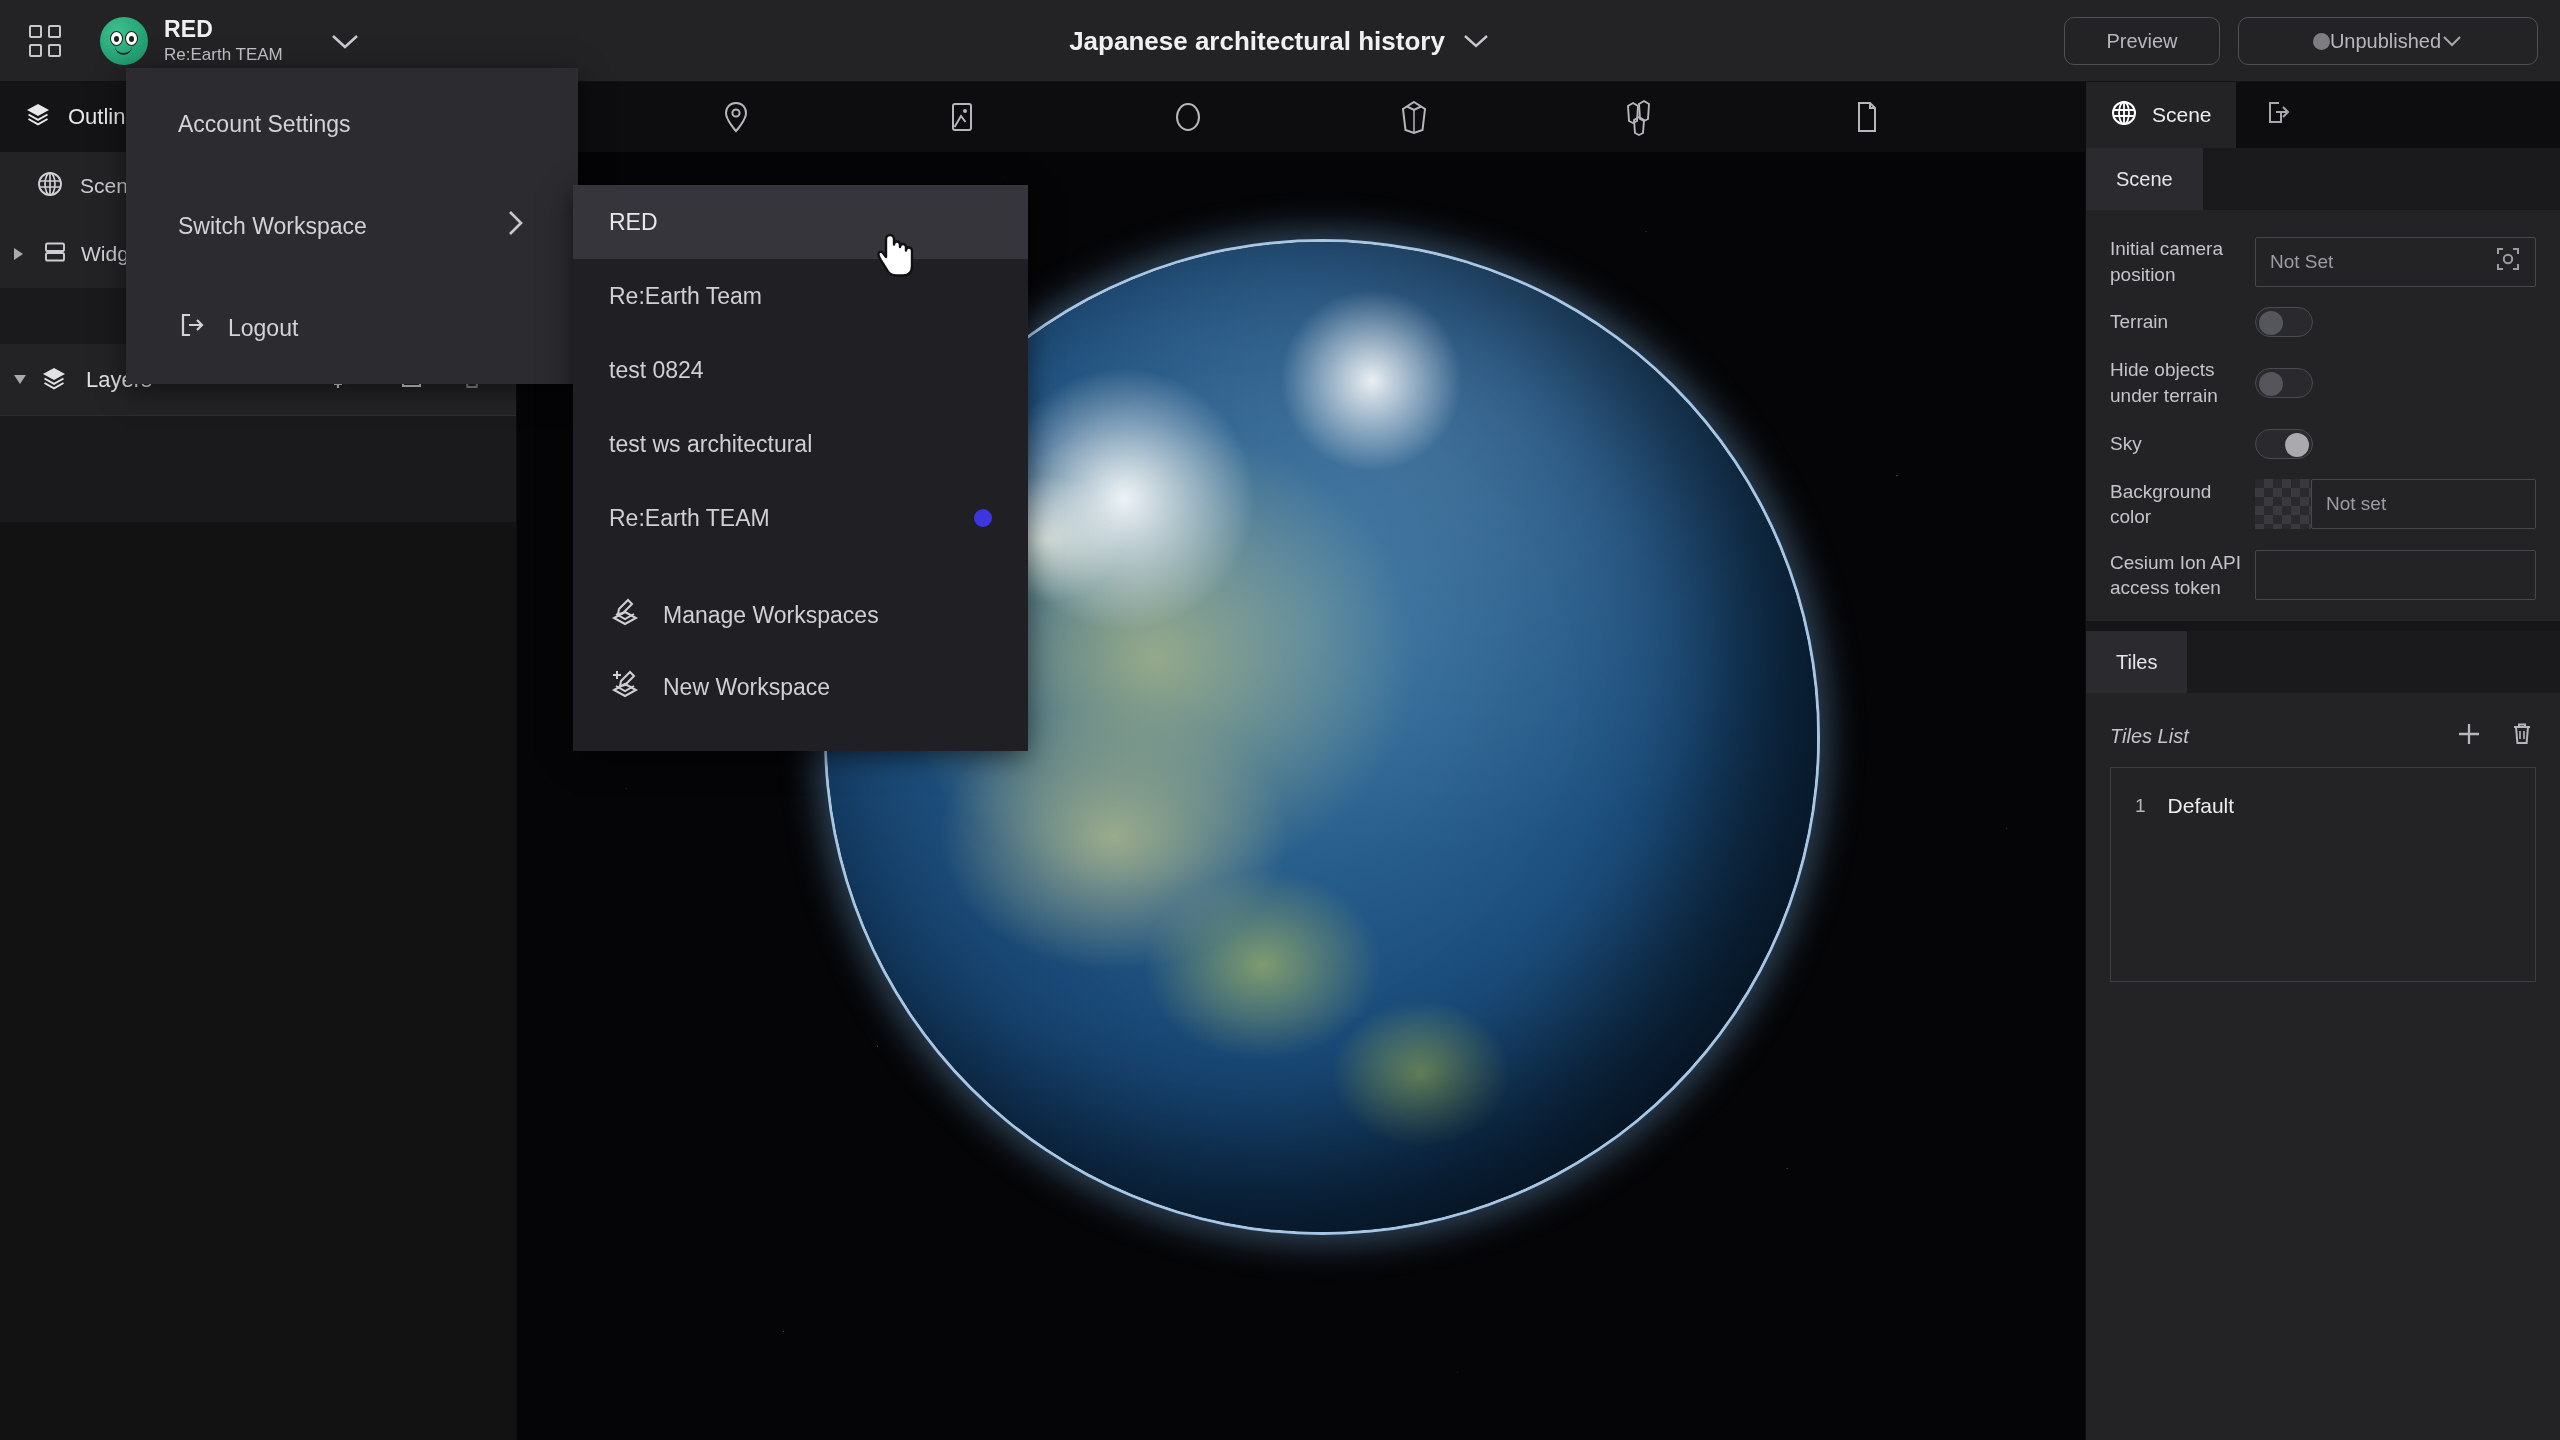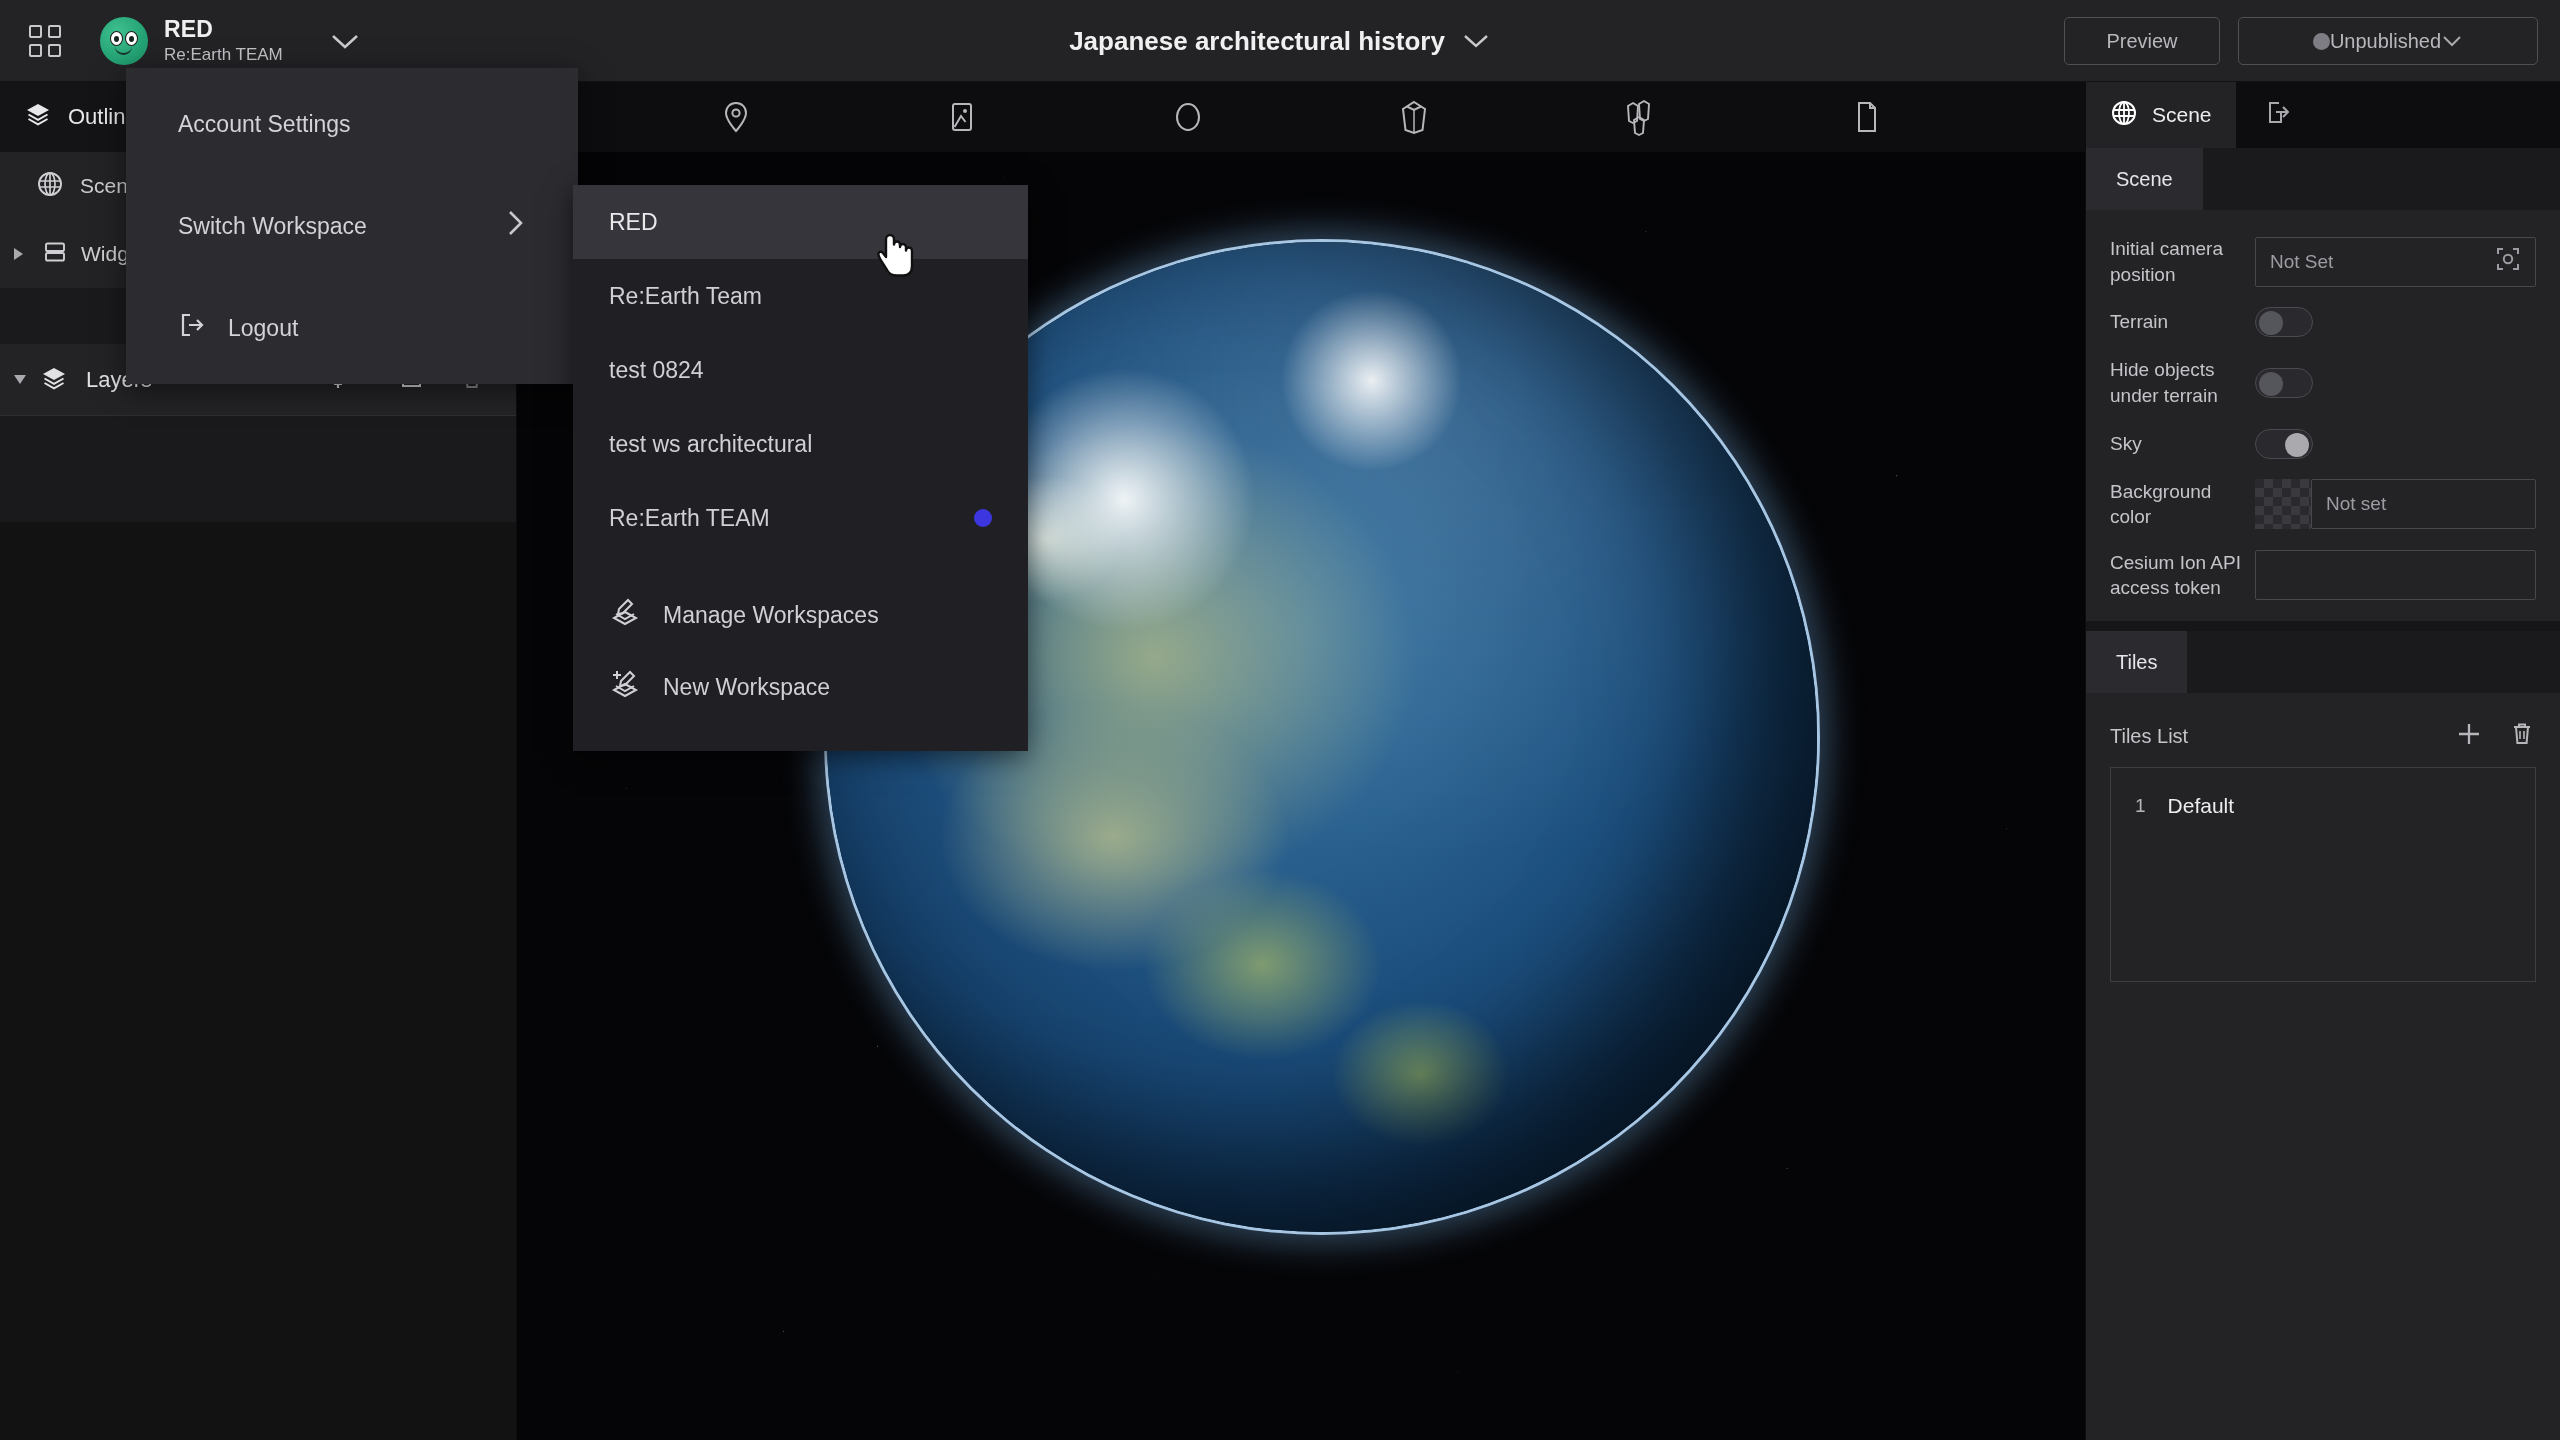--- a/index.html
+++ b/index.html
@@ -57,21 +57,21 @@
     position: absolute; left: 0; right: 0; top: 0; height: 82px;
     display: flex; align-items: center; justify-content: center; gap: 16px; pointer-events: none;
   }
   .proj-title { font-size: 26px; font-weight: bold; color: #f0f0f0; }
 
   .hdr-right {
     position: absolute; right: 22px; top: 0; height: 82px;
     display: flex; align-items: center; gap: 18px;
   }
   .btn-outline {
-    border: 1px solid #4f4f55; border-radius: 5px; height: 48px;
+    border: 1px solid #4f4f55; border-radius: 10px; height: 48px;
     display: flex; align-items: center; justify-content: center;
     font-size: 20px; color: #b7b7bc; background: transparent;
   }
   .btn-preview { width: 156px; }
   .btn-pub { width: 300px; }
   .dot { width: 17px; height: 17px; border-radius: 50%; background: #7d7d83; display: inline-block; }
 
   svg.chev { display:block; }
 
   
@@ -218,21 +218,21 @@
     width: 56px; height: 50px; flex: none;
     background-image:
       linear-gradient(45deg, #3a3a3e 25%, transparent 25%, transparent 75%, #3a3a3e 75%),
       linear-gradient(45deg, #3a3a3e 25%, #2a2a2e 25%, #2a2a2e 75%, #3a3a3e 75%);
     background-size: 18px 18px; background-position: 0 0, 9px 9px;
   }
   .rp-divider { height: 10px; background: #161618; margin-top: 8px; }
   .tiles-head { height: 62px; background: #1a1a1c; display: flex; }
   .tiles-tab { padding: 0 30px; height: 62px; display: flex; align-items: center; font-size: 20px; color: #e6e6e9; background: #2b2b2f; }
   .tiles-list-row { display: flex; align-items: center; padding: 26px 24px 14px 24px; }
-  .tiles-list-label { font-size: 20px; color: #c4c4c9; }
+  .tiles-list-label { font-size: 20px; color: #c4c4c9; font-style: italic; }
   .tiles-actions { margin-left: auto; display: flex; align-items: center; gap: 24px; }
   .tiles-box { margin: 0 24px; border: 1px solid #3d3d43; min-height: 215px; padding: 18px 10px; }
   .tile-item { display: flex; align-items: center; gap: 22px; padding: 0 14px; height: 40px; }
   .tile-num { font-size: 19px; color: #b6b6bb; }
   .tile-name { font-size: 21px; color: #ededf0; }
 </style>
 </head>
 <body>
 
 <div id="app">

